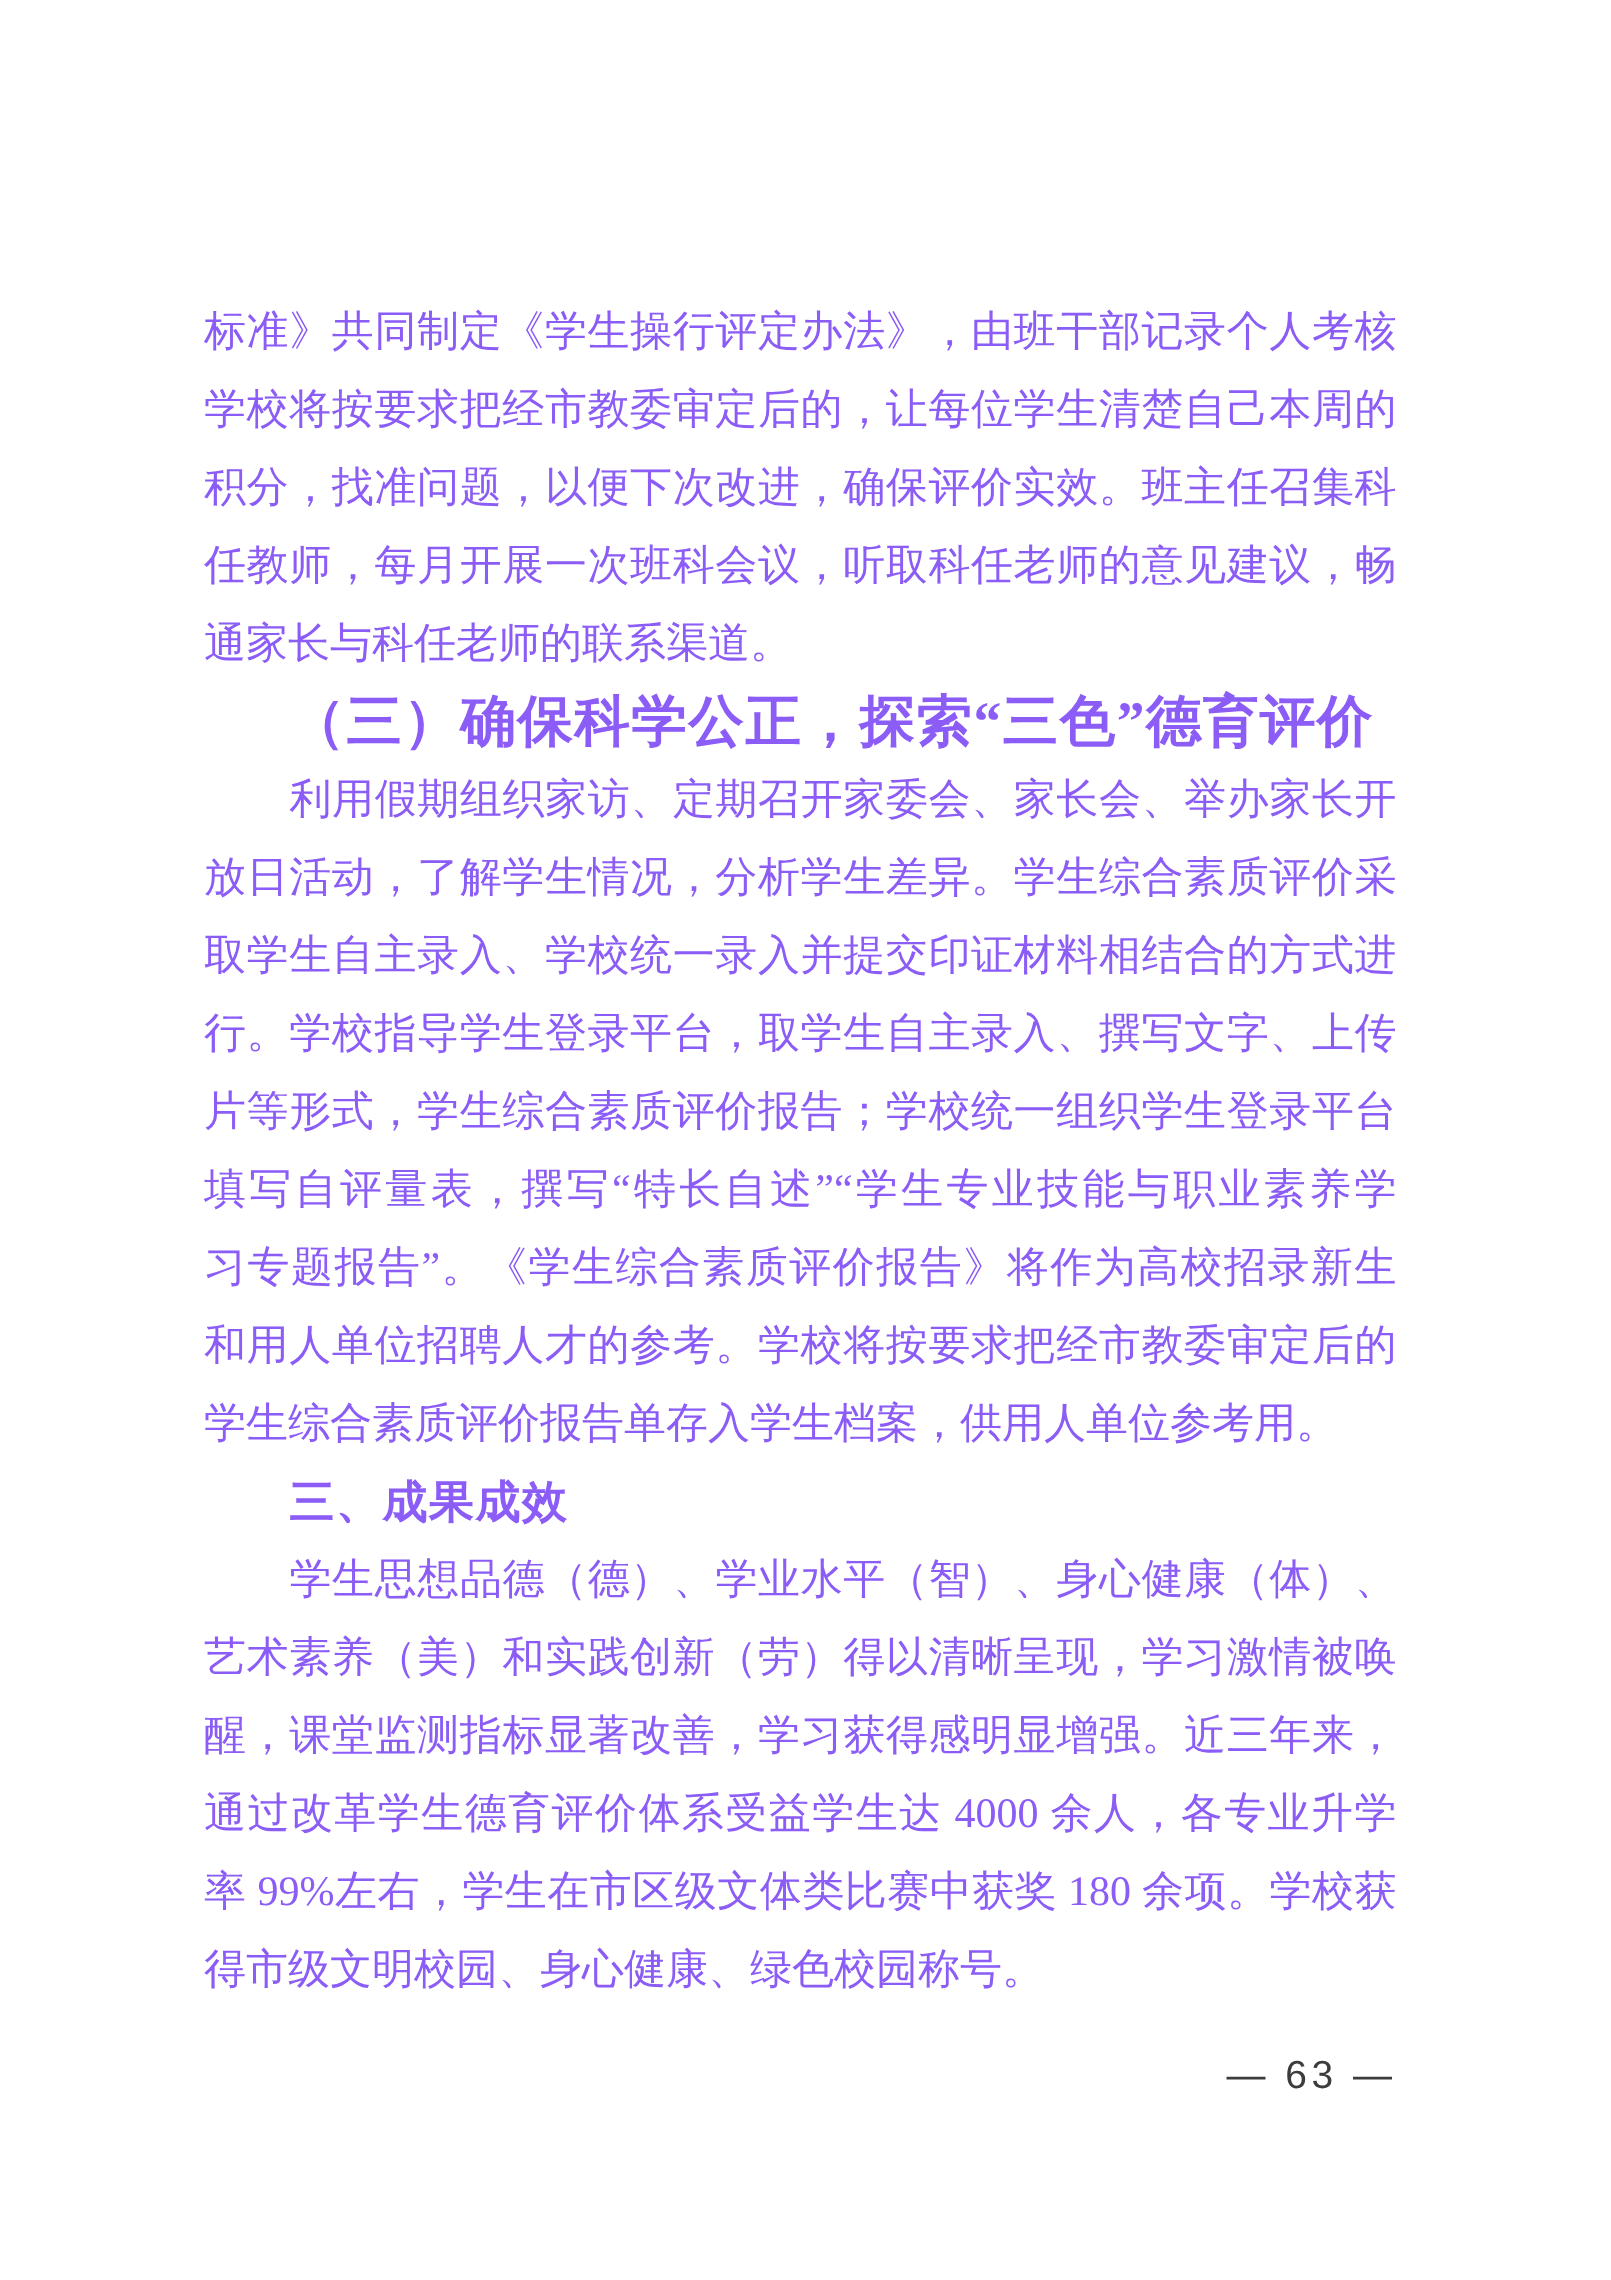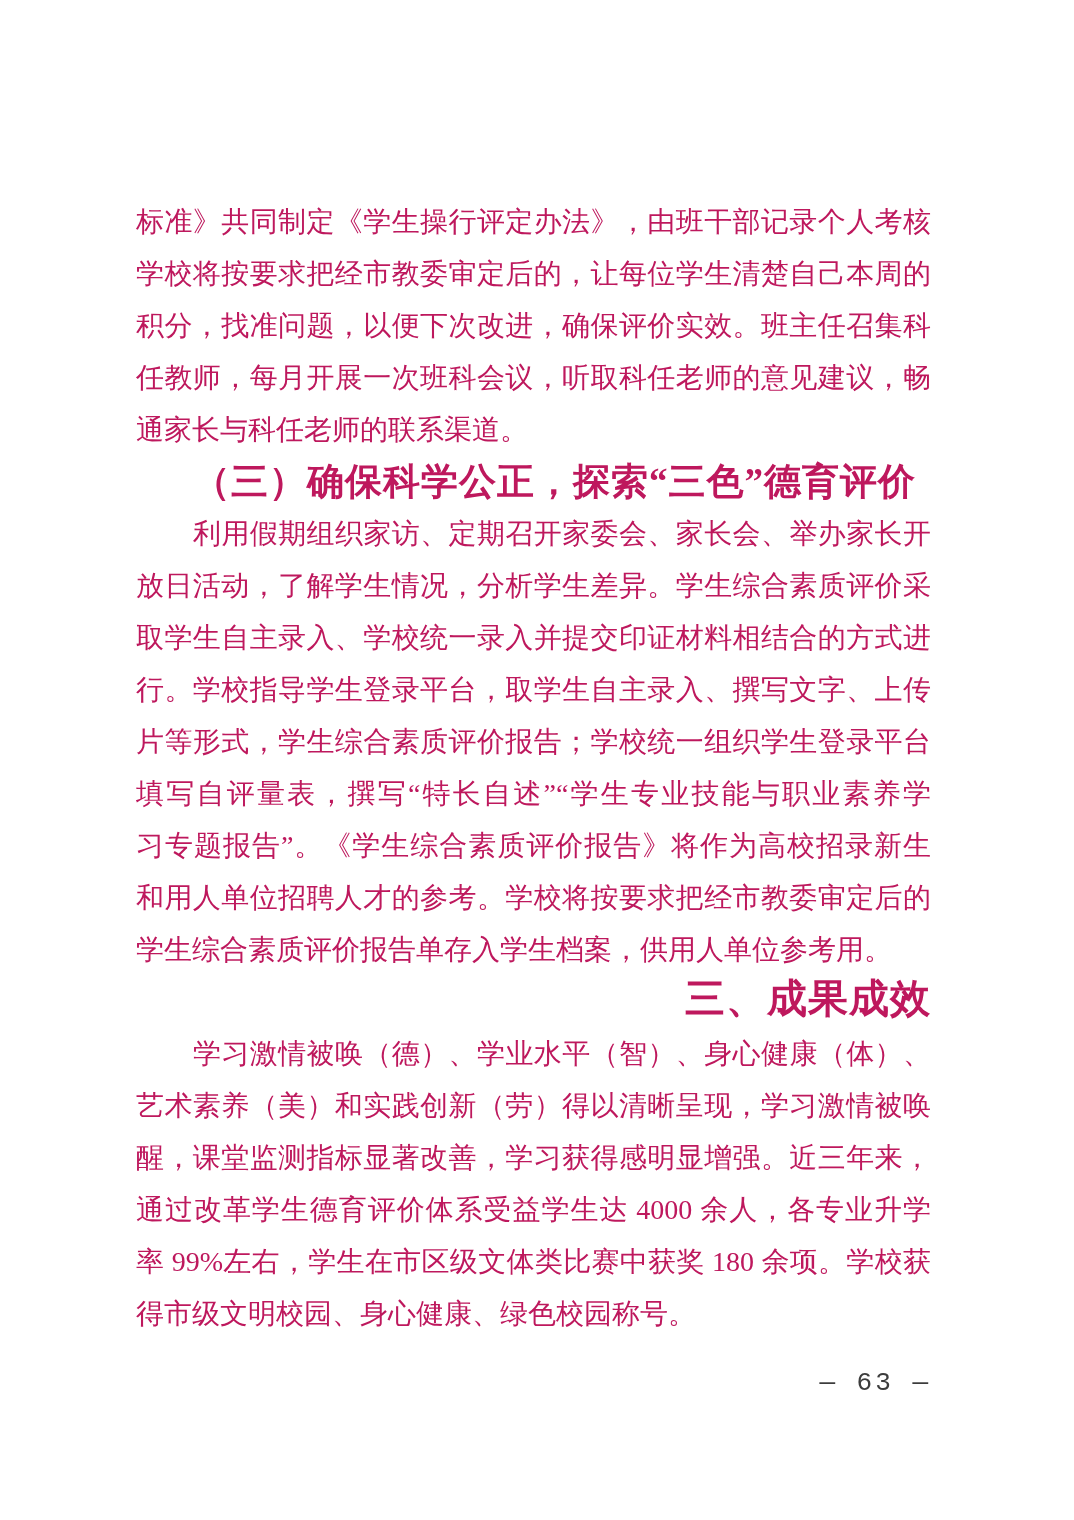--- a/index.html
+++ b/index.html
@@ -18,54 +18,53 @@
     color: #1e1e1e;
     overflow: hidden;
   }
   .block { margin: 0; padding: 0; }
   .line {
     font-size: 28px;
     line-height: 52px;
     height: 52px;
     overflow: hidden;
     text-align: left;
-    color: #be185d;
+    color: #8b5cf6;
   }
   
   .jz {
     text-align: justify;
     text-align-last: justify;
   }
   
   .ind {
     text-indent: 57px;
   }
   
   .h2 {
     font-weight: bold;
     font-size: 37px;
     letter-spacing: 1px;
   }
   
   .h1 {
-    font-family: Liberation Mono, monospace;
+    font-family: Liberation Serif, serif;
     font-weight: bold;
-    font-size: 40px;
+    font-size: 30px;
     letter-spacing: 1px;
-    text-align: right;
   }
   .page-number {
     position: absolute;
     top: 1366px;
     right: 143px;
     font-size: 26px;
     line-height: 34px;
     letter-spacing: 3px;
     color: #3c3c3c;
-    font-family: Liberation Mono, monospace;
+    font-family: Liberation Sans, sans-serif;
   }
 </style>
 </head>
 <body>
 
 <div class="page">
 
   <div class="block">
     <div class="line jz">标准》共同制定《学生操行评定办法》，由班干部记录个人考核</div>
     <div class="line jz">学校将按要求把经市教委审定后的，让每位学生清楚自己本周的</div>
@@ -88,21 +87,21 @@
     <div class="line jz">习专题报告”。《学生综合素质评价报告》将作为高校招录新生</div>
     <div class="line jz">和用人单位招聘人才的参考。学校将按要求把经市教委审定后的</div>
     <div class="line">学生综合素质评价报告单存入学生档案，供用人单位参考用。</div>
   </div>
 
   <div class="block">
     <div class="line h1 ind">三、成果成效</div>
   </div>
 
   <div class="block">
-    <div class="line jz ind">学习激情被唤（德）、学业水平（智）、身心健康（体）、</div>
+    <div class="line jz ind">学生思想品德（德）、学业水平（智）、身心健康（体）、</div>
     <div class="line jz">艺术素养（美）和实践创新（劳）得以清晰呈现，学习激情被唤</div>
     <div class="line jz">醒，课堂监测指标显著改善，学习获得感明显增强。近三年来，</div>
     <div class="line jz">通过改革学生德育评价体系受益学生达 4000 余人，各专业升学</div>
     <div class="line jz">率 99%左右，学生在市区级文体类比赛中获奖 180 余项。学校获</div>
     <div class="line">得市级文明校园、身心健康、绿色校园称号。</div>
   </div>
 
   <div class="page-number">— 63 —</div>
 
 </div>

